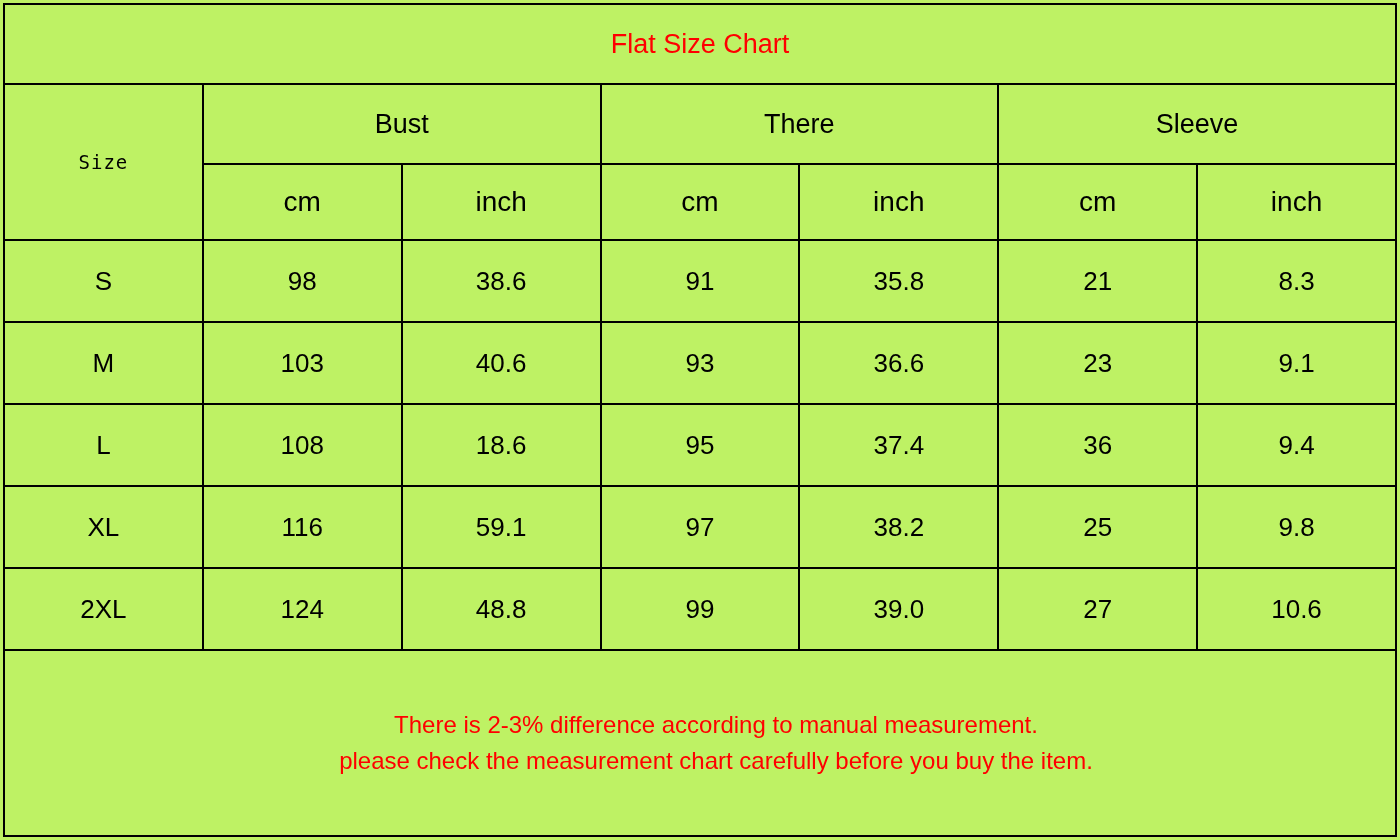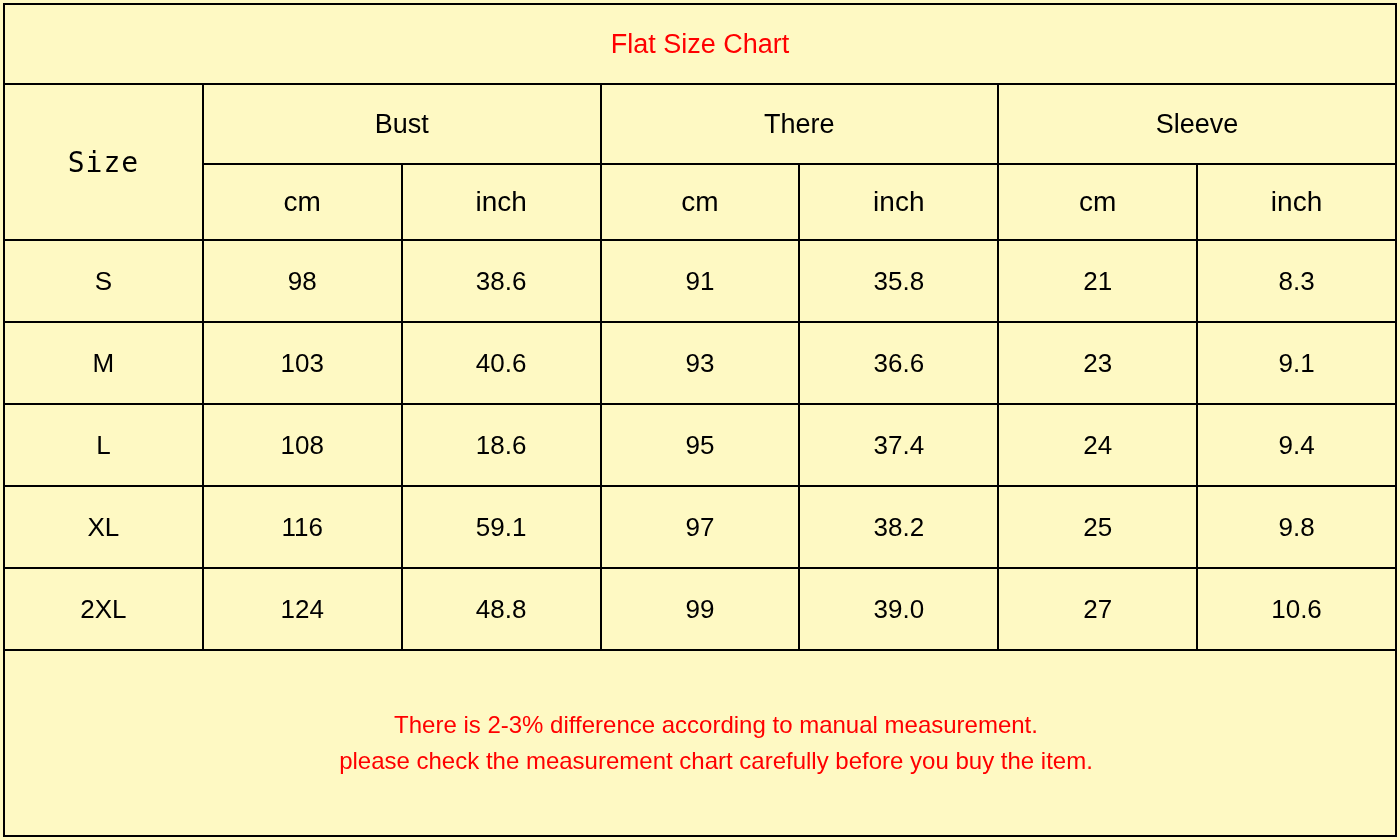--- a/index.html
+++ b/index.html
@@ -12,21 +12,21 @@
     height: 840px;
     font-family: "Liberation Sans", sans-serif;
     color: #000000;
     overflow: hidden;
   }
   .page {
     width: 1400px;
     height: 840px;
     box-sizing: border-box;
     padding: 3px;
-    background: #fef9c3;
+    background: #bef264;
   }
   table.size-chart {
     width: 100%;
     height: 100%;
     border-collapse: collapse;
     table-layout: fixed;
   }
   table.size-chart td {
     border: 2px solid #000000;
     text-align: center;
@@ -39,21 +39,21 @@
     font-family: "Liberation Sans", sans-serif;
     height: 78px;
   }
   .group-head {
     font-size: 27px;
     height: 78px;
     border-radius: 32px;
   }
   .mono-head {
     font-family: "DejaVu Sans Mono", monospace;
-    font-size: 28px;
+    font-size: 19px;
     letter-spacing: 1px;
   }
   .unit-cell {
     font-size: 28px;
     height: 74px;
   }
   .size-label {
     font-size: 25px;
   }
   .data-cell {
@@ -112,21 +112,21 @@
         <td class="data-cell">36.6</td>
         <td class="data-cell">23</td>
         <td class="data-cell">9.1</td>
       </tr>
       <tr>
         <td class="data-cell size-label">L</td>
         <td class="data-cell">108</td>
         <td class="data-cell">18.6</td>
         <td class="data-cell">95</td>
         <td class="data-cell">37.4</td>
-        <td class="data-cell">24</td>
+        <td class="data-cell">36</td>
         <td class="data-cell">9.4</td>
       </tr>
       <tr>
         <td class="data-cell size-label">XL</td>
         <td class="data-cell">116</td>
         <td class="data-cell">59.1</td>
         <td class="data-cell">97</td>
         <td class="data-cell">38.2</td>
         <td class="data-cell">25</td>
         <td class="data-cell">9.8</td>

